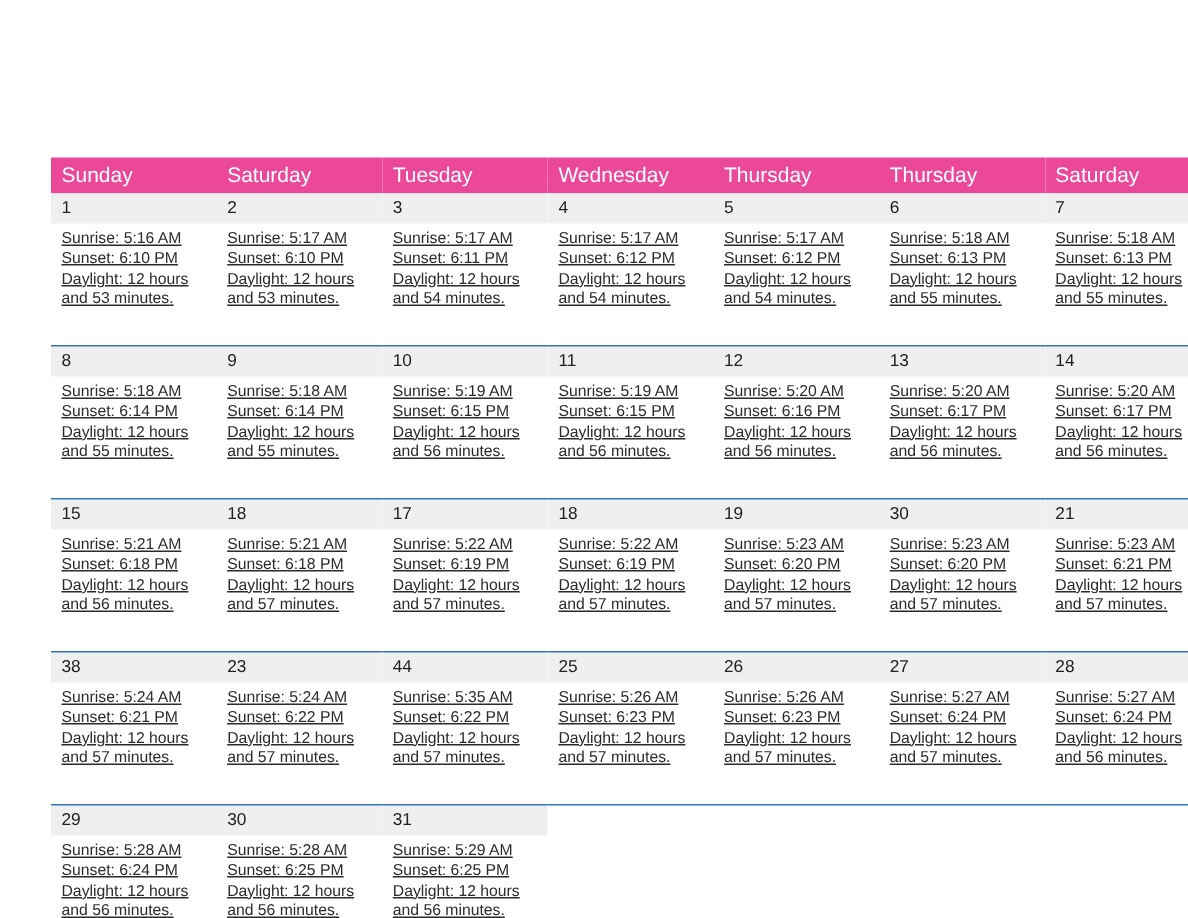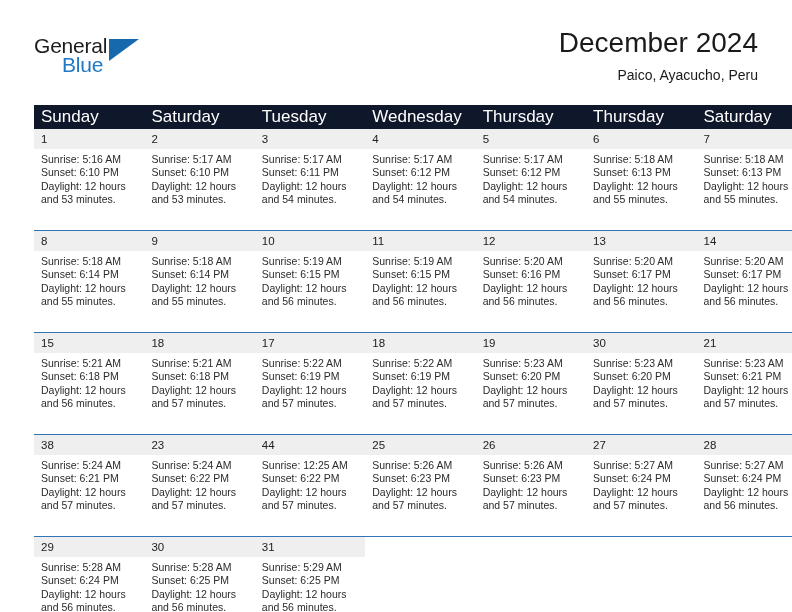--- a/index.html
+++ b/index.html
@@ -95,23 +95,23 @@
     top: 105px;
     width: 724px;
   }
   table.cal-table {
     width: 724px;
     border-collapse: collapse;
     table-layout: fixed;
   }
   th.dow {
     width: 103.43px;
-    background: #0f172a;
+    background: #ec4899;
     color: #ffffff;
-    font-size: 17px;
+    font-size: 14px;
     font-weight: normal;
     text-align: left;
     padding: 5px 0 6px 7px;
     line-height: 13px;
     border: none;
   }
   tr.week-row > td {
     vertical-align: top;
     padding: 0;
     border: none;
@@ -138,50 +138,37 @@
   .cell.empty .daynum {
     background: transparent;
     height: 20px;
     box-sizing: border-box;
   }
   .cell .info {
     padding: 4px 6px 0 7px;
     font-size: 10.5px;
     line-height: 13.3px;
     color: #2b2b2b;
+    text-decoration: underline;
   }
   .cell .info div {
     white-space: nowrap;
   }
   .spacer-row td {
     height: 10px;
     padding: 0;
     border: none;
     background: #ffffff;
   }
 </style>
 </head>
 <body>
 
 <div class="page">
 
-  <div class="header">
-
-    <div class="logo">
-      <span class="logo-general">General</span>
-      <span class="logo-triangle"></span>
-      <span class="logo-blue">Blue</span>
-    </div>
-
-    <div class="title-block">
-      <div class="cal-title">December 2024</div>
-      <div class="cal-subtitle">Paico, Ayacucho, Peru</div>
-    </div>
-
-  </div>
 
   <div class="calendar">
     <table class="cal-table">
       <thead>
         <tr>
           <th class="dow">Sunday</th>
           <th class="dow">Saturday</th>
           <th class="dow">Tuesday</th>
           <th class="dow">Wednesday</th>
           <th class="dow">Thursday</th>
@@ -456,21 +443,21 @@
                   <div>Sunset: 6:22 PM</div>
                   <div>Daylight: 12 hours</div>
                   <div>and 57 minutes.</div>
                 </div>
               </div>
             </td>
             <td>
               <div class="cell filled">
                 <div class="daynum">44</div>
                 <div class="info">
-                  <div>Sunrise: 12:25 AM</div>
+                  <div>Sunrise: 5:35 AM</div>
                   <div>Sunset: 6:22 PM</div>
                   <div>Daylight: 12 hours</div>
                   <div>and 57 minutes.</div>
                 </div>
               </div>
             </td>
             <td>
               <div class="cell filled">
                 <div class="daynum">25</div>
                 <div class="info">

